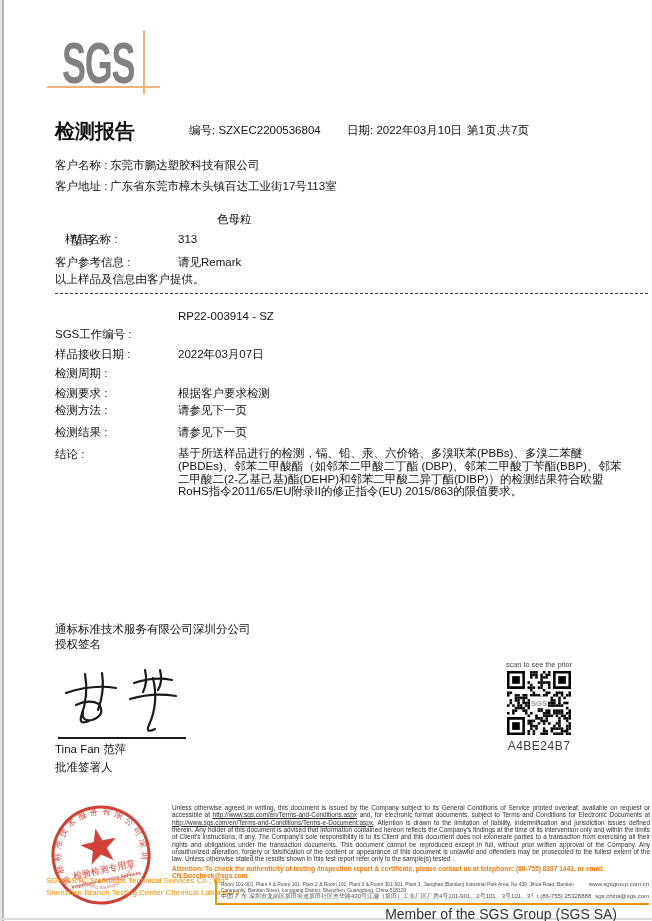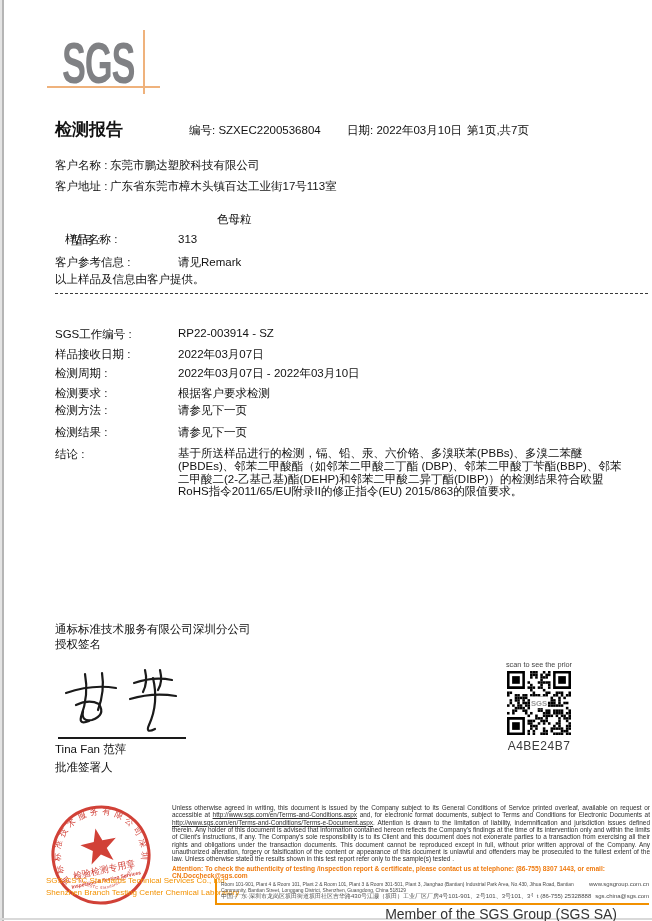--- a/index.html
+++ b/index.html
@@ -6,21 +6,21 @@
   .page{position:relative;width:652px;height:921px;background:#fff;overflow:hidden;
         font-family:"Liberation Sans","DejaVu Sans",sans-serif;color:#111;}
   .abs{position:absolute;}
   .edge-l1{left:0;top:0;width:2px;height:921px;background:#e4e4e4;}
   .edge-l2{left:2px;top:0;width:2px;height:921px;background:#b5b5b5;}
   .edge-b{left:0;top:918px;width:652px;height:2px;background:#d9d9d9;}
   .logo-text{left:62px;top:34px;font-size:58px;font-weight:bold;color:#808184;
              letter-spacing:-2px;line-height:1;transform:scaleX(0.62);transform-origin:left top;}
   .logo-vline{left:143px;top:30px;width:2px;height:64px;background:#efb27c;}
   .logo-hline{left:47px;top:86px;width:113px;height:2px;background:#efb27c;}
-  .doc-title{left:55px;top:118px;font-size:17px;font-weight:bold;}
+  .doc-title{left:55px;top:118px;font-size:20px;font-weight:bold;}
   .hmeta{top:123px;font-size:11.5px;}
   .lbl{font-size:11.5px;}
   .val{font-size:11.5px;}
   .dash-sep{left:55px;top:293px;width:593px;height:1px;
             background:repeating-linear-gradient(90deg,#3a3a3a 0 3px,transparent 3px 5px);}
   .concl{width:445px;line-height:12.8px;}
   .sig-line{left:58px;top:737px;width:128px;height:2px;background:#1a1a1a;}
   .qr-wrap{left:500px;top:660px;width:78px;text-align:center;}
   .qr-cap{font-size:7.3px;color:#444;display:block;}
   .qr-code{font-size:12px;color:#3a3a3a;display:block;letter-spacing:.5px;}
@@ -69,25 +69,24 @@
   <div class="abs val" style="left:178px;top:212px;margin-left:39px;">色母粒</div>
   <div class="abs lbl" style="left:55px;top:233px;margin-left:16px;">型号 :</div>
   <div class="abs val" style="left:178px;top:233px;">313</div>
   <div class="abs lbl" style="left:55px;top:255px;">客户参考信息 :</div>
   <div class="abs val" style="left:178px;top:255px;">请见Remark</div>
   <div class="abs val" style="left:55px;top:272px;">以上样品及信息由客户提供。</div>
 
   <div class="abs dash-sep"></div>
 
   <div class="abs lbl" style="left:55px;top:327px;">SGS工作编号 :</div>
-  <div class="abs val" style="left:178px;top:327px;">RP22-003914 - SZ</div>
+  <div class="abs val" style="left:178px;top:310px;">RP22-003914 - SZ</div>
   <div class="abs lbl" style="left:55px;top:347px;">样品接收日期 :</div>
   <div class="abs val" style="left:178px;top:347px;">2022年03月07日</div>
   <div class="abs lbl" style="left:55px;top:366px;">检测周期 :</div>
-  <div class="abs val" style="left:178px;top:366px;">2022年03月07日 - 2022年03月10日</div>
   <div class="abs lbl" style="left:55px;top:386px;">检测要求 :</div>
   <div class="abs val" style="left:178px;top:386px;">根据客户要求检测</div>
   <div class="abs lbl" style="left:55px;top:403px;">检测方法 :</div>
   <div class="abs val" style="left:178px;top:403px;">请参见下一页</div>
   <div class="abs lbl" style="left:55px;top:425px;">检测结果 :</div>
   <div class="abs val" style="left:178px;top:425px;">请参见下一页</div>
   <div class="abs lbl" style="left:55px;top:447px;">结论 :</div>
   <div class="abs val concl" style="left:178px;top:447px;">基于所送样品进行的检测，镉、铅、汞、六价铬、多溴联苯(PBBs)、多溴二苯醚(PBDEs)、邻苯二甲酸酯（如邻苯二甲酸二丁酯 (DBP)、邻苯二甲酸丁苄酯(BBP)、邻苯二甲酸二(2-乙基己基)酯(DEHP)和邻苯二甲酸二异丁酯(DIBP)）的检测结果符合欧盟RoHS指令2011/65/EU附录II的修正指令(EU) 2015/863的限值要求。</div>
 
   <div class="abs val" style="left:55px;top:622px;">通标标准技术服务有限公司深圳分公司</div>

